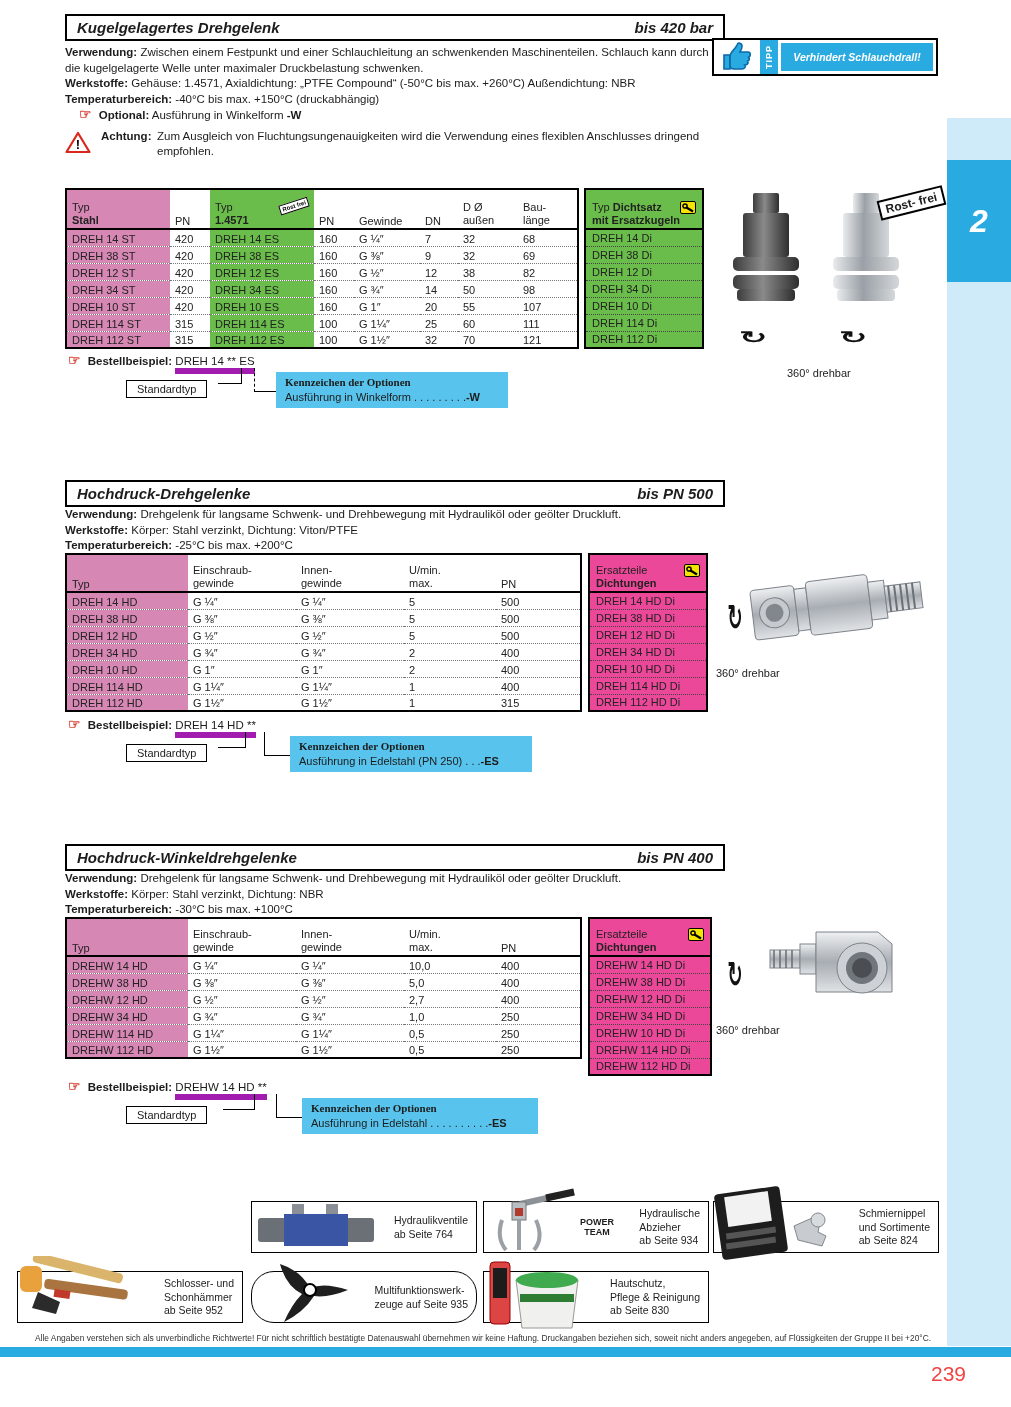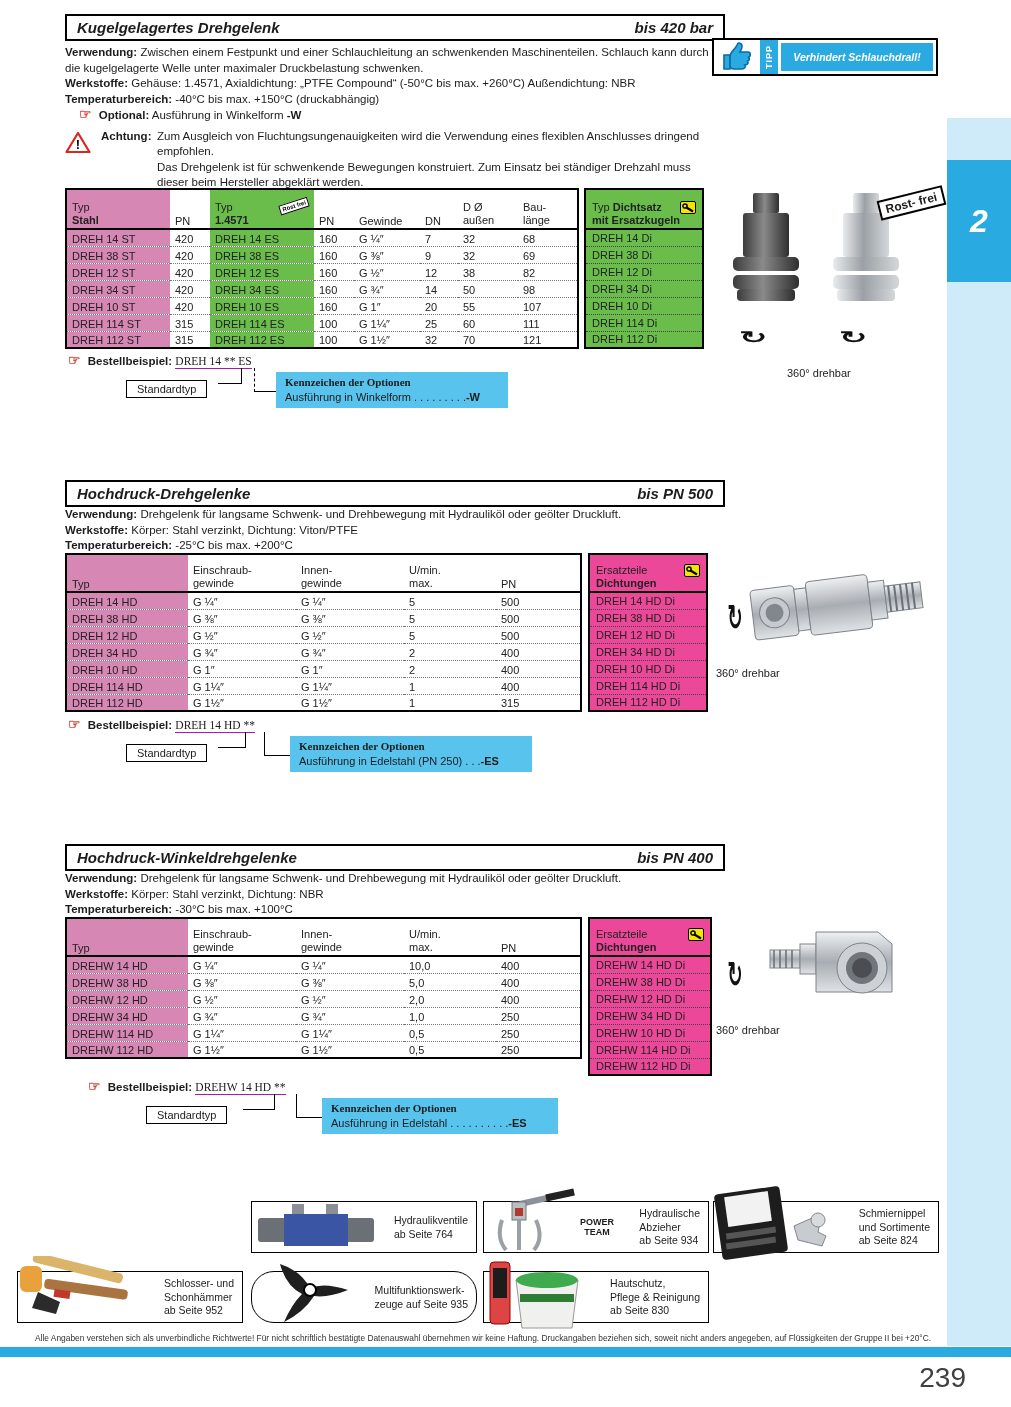--- a/index.html
+++ b/index.html
@@ -43,21 +43,21 @@
   .sidetb tbody tr + tr td { border-top:1px dotted #444; }
   .sidetb.green, .sidetb.green th, .sidetb.green td { background:#6abd4b; }
   .sidetb.blue,  .sidetb.blue th,  .sidetb.blue td  { background:#ec4899; }
   .hdr2 { display:block; line-height:13px; }
   .tool-badge { float:right; width:16px; height:13px; background:#f5e400; border:1px solid #000;
                 border-radius:2px; position:relative; }
   .stamp-sm { float:right; font-size:6px; line-height:6px; font-weight:bold; border:1.5px solid #000;
               padding:1px 2px; transform:rotate(-18deg); background:#fff; color:#000; }
   
   .bestell { position:absolute; left:68px; width:560px; height:62px; font-size:11.5px; }
-  .bestell .code { border-bottom:1px solid #a21caf; padding-bottom:1px;font-family:Liberation Serif, serif; }
+  .bestell .code { border-bottom:6px solid #a21caf; padding-bottom:1px; }
   .std-box { position:absolute; left:58px; top:28px; border:1.5px solid #000; background:#fff;
              padding:2px 10px; font-size:11px; }
   .opt-box { position:absolute; top:20px; background:#58c4ed; padding:3px 9px; font-size:11px;
              line-height:15px; }
   .opt-box .t { font-weight:bold; font-size:11px;font-family:Liberation Serif, serif; }
   .conn { position:absolute; }
   
   .tipp { position:absolute; left:712px; top:38px; width:226px; height:38px; border:2px solid #000;
           background:#fff; display:flex; align-items:stretch; }
   .tipp-thumb { width:46px; display:flex; align-items:center; justify-content:center; }
@@ -80,21 +80,21 @@
   .promo { position:absolute; height:52px; width:226px; border:1.5px solid #000; background:#fff; }
   .promo .txt { position:absolute; right:8px; top:50%; transform:translateY(-50%);
                 font-size:10.5px; line-height:13.5px; text-align:left; }
   .promo .img { position:absolute; left:-4px; top:-12px; }
   .promo .brand { position:absolute; left:96px; top:50%; transform:translateY(-50%);
                   font-size:9px; font-weight:bold; line-height:10px; text-align:center; }
   
   .footer-note { position:absolute; left:35px; top:1333px; width:910px; font-size:8.4px;
                  color:#333; white-space:nowrap; }
   .bottom-bar { position:absolute; left:0; top:1347px; width:1011px; height:10px; background:#29abe2; }
-  .page-num { position:absolute; right:45px; top:1362px; font-size:28px; color:#404040;text-align:center; }
+  .page-num { position:absolute; right:45px; top:1362px; font-size:21px; color:#ef4444;text-align:center; }
 </style>
 </head>
 <body>
 
 <div id="page">
 
   <div class="side-rail"></div>
   <div class="side-tab">
       <span>2</span>
     </div>
@@ -132,21 +132,20 @@
       <div class="warn-icon">
         <svg width="26" height="23" viewBox="0 0 26 23">
           <polygon points="13,2 24.5,21 1.5,21" fill="#fff" stroke="#d9281e" stroke-width="2.2" stroke-linejoin="round"></polygon>
           <text x="13" y="18" text-anchor="middle" font-size="13" font-weight="bold" fill="#000">!</text>
         </svg>
       </div>
       <div class="achtung-body">
         <div class="achtung-label">Achtung:</div>
         <div class="achtung-text">
           <p>Zum Ausgleich von Fluchtungsungenauigkeiten wird die Verwendung eines flexiblen Anschlusses dringend empfohlen.</p>
-          <p>Das Drehgelenk ist für schwenkende Bewegungen konstruiert. Zum Einsatz bei ständiger Drehzahl muss dieser beim Hersteller abgeklärt werden.</p>
         </div>
       </div>
     </div>
   </div>
 
   <table class="maintb" style="position:absolute; left:65px; top:188px; width:512px;">
     <colgroup>
         <col style="width:104px">
         <col style="width:40px">
         <col style="width:104px">
@@ -582,21 +581,21 @@
           <td>G ⅜″</td>
           <td>G ⅜″</td>
           <td>5,0</td>
           <td>400</td>
         </tr>
 
         <tr>
           <td class="cp">DREHW 12 HD</td>
           <td>G ½″</td>
           <td>G ½″</td>
-          <td>2,0</td>
+          <td>2,7</td>
           <td>400</td>
         </tr>
 
         <tr>
           <td class="cp">DREHW 34 HD</td>
           <td>G ¾″</td>
           <td>G ¾″</td>
           <td>1,0</td>
           <td>250</td>
         </tr>
@@ -654,21 +653,21 @@
         </tr>
         <tr>
           <td>DREHW 114 HD Di</td>
         </tr>
         <tr>
           <td>DREHW 112 HD Di</td>
         </tr>
       </tbody>
   </table>
 
-  <div class="bestell" style="top:1078px;margin-left:20px;">
+  <div class="bestell" style="top:1078px;">
     <span class="hand">☞</span>
     <span class="lblb">Bestellbeispiel:</span>
     <span class="code">DREHW 14 HD **</span>
     <div class="conn" style="left:155px; top:16px; width:32px; height:16px; border-right:1px solid #000; border-bottom:1px solid #000;"></div>
     <div class="conn" style="left:208px; top:16px; width:26px; height:24px; border-left:1px solid #000; border-bottom:1px solid #000;"></div>
     <div class="std-box">Standardtyp</div>
     <div class="opt-box" style="left:234px; width:236px;">
       <div class="t">Kennzeichen der Optionen</div>
       <div><span>Ausführung in Edelstahl  . . . . . . . . . .</span><span class="lblb">-ES</span></div>
     </div>

